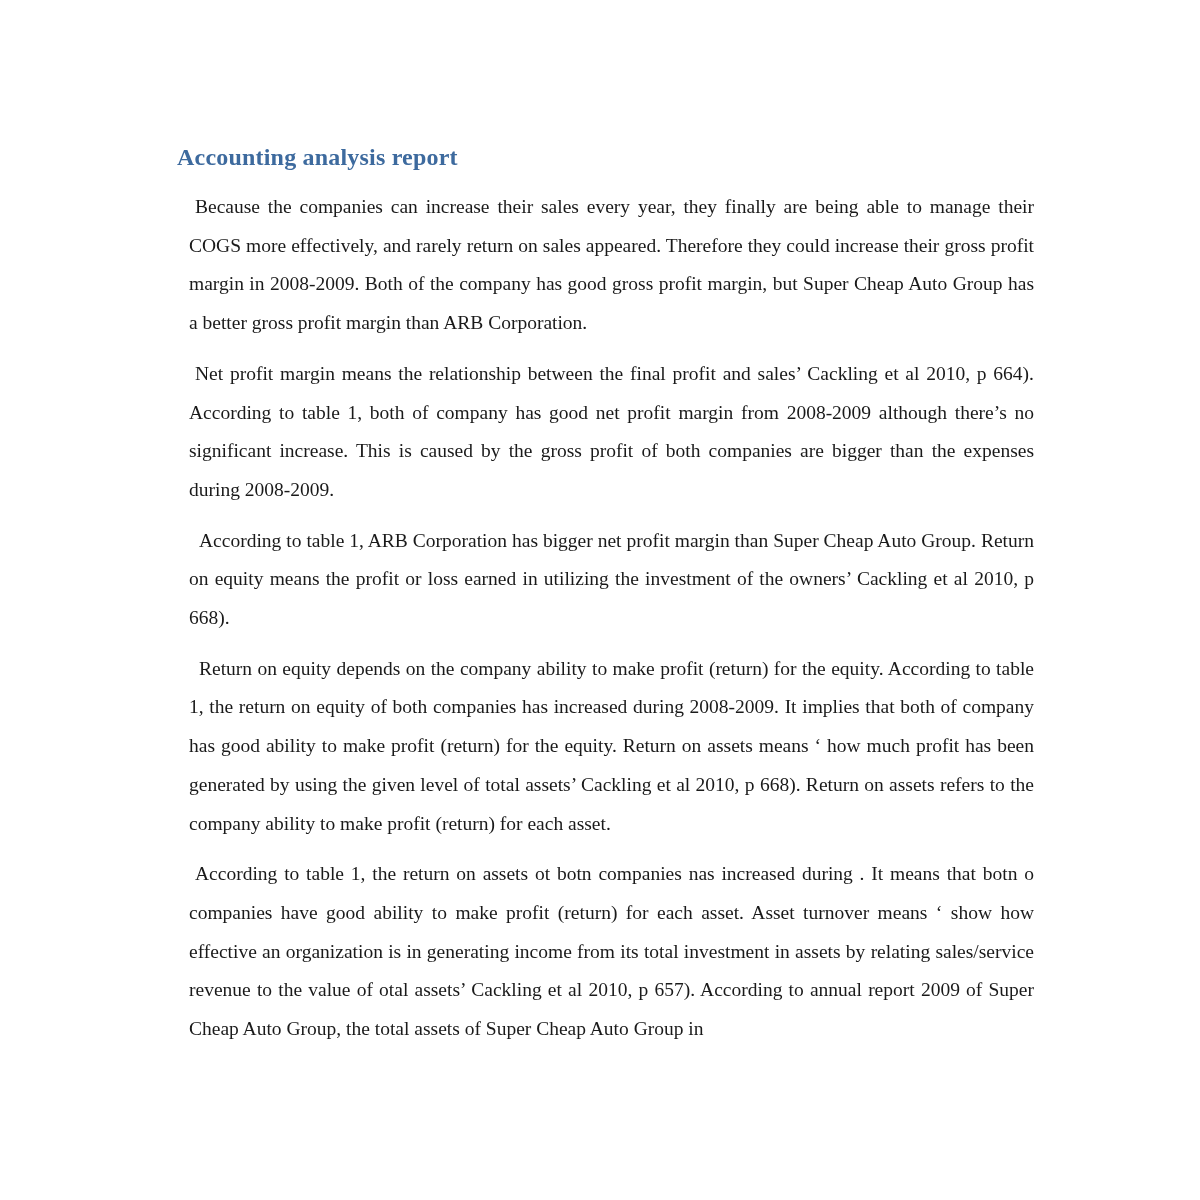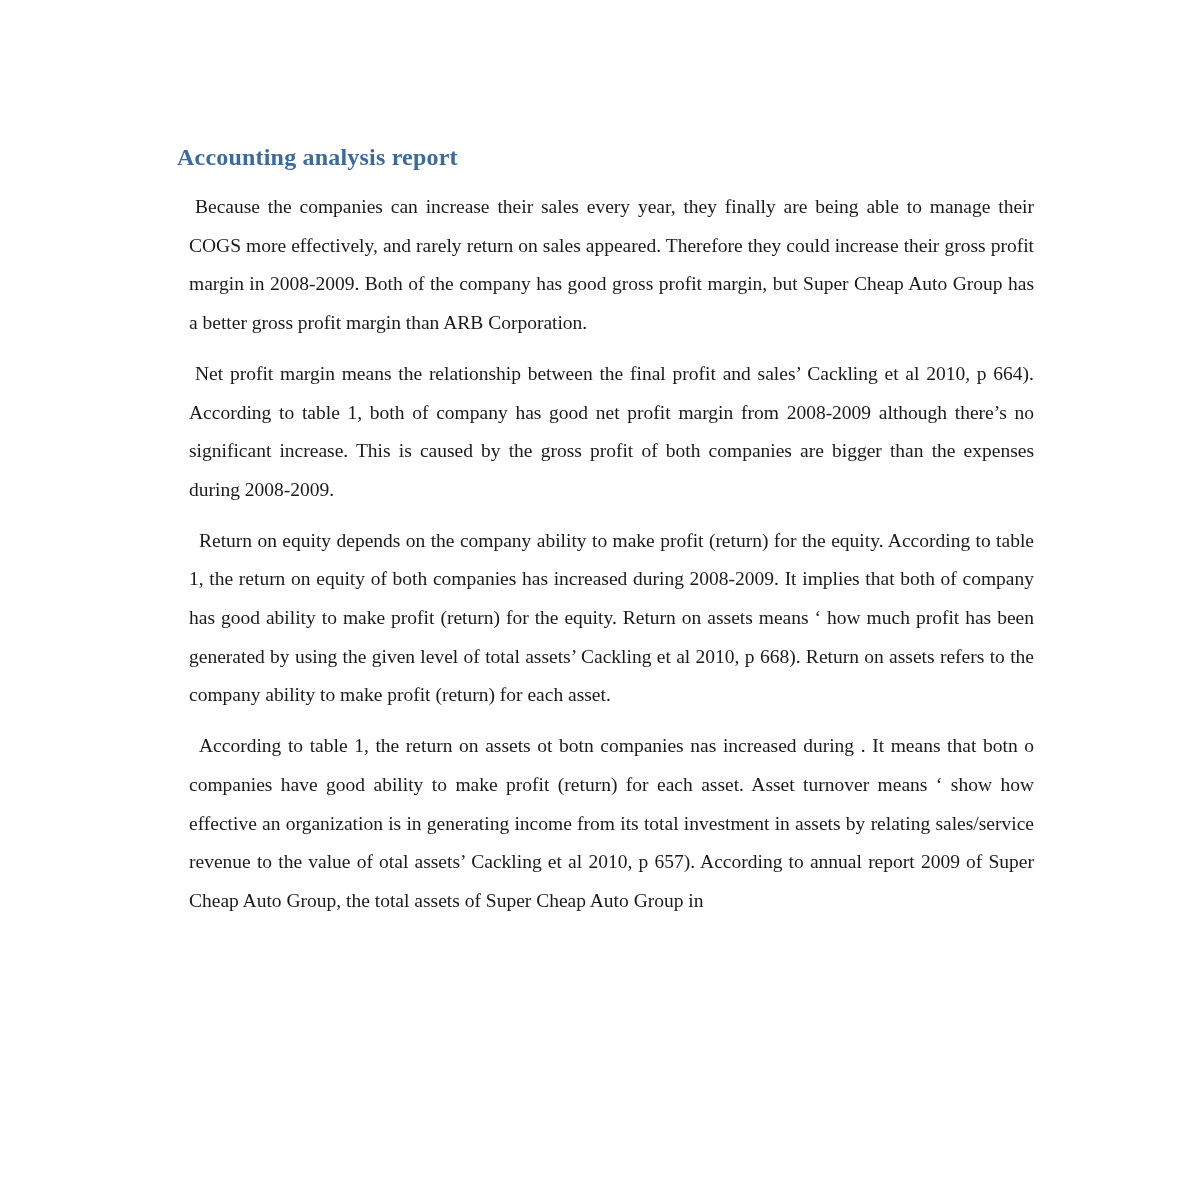--- a/index.html
+++ b/index.html
@@ -50,16 +50,17 @@
   }
 </style>
 </head>
 <body>
 
 <div class="page">
   <h1 class="doc-title" style="color: rgb(61, 106, 158);">Accounting analysis report</h1>
   <div class="doc-body">
     <p> Because the companies can increase their sales every year, they finally are being able to manage their COGS more effectively, and rarely return on sales appeared. Therefore they could increase their gross profit margin in 2008-2009. Both of the company has good gross profit margin, but Super Cheap Auto Group has a better gross profit margin than ARB Corporation.</p>
     <p> Net profit margin means the relationship between the final profit and sales’ Cackling et al 2010, p 664). According to table 1, both of company has good net profit margin from 2008-2009 although there’s no significant increase. This is caused by the gross profit of both companies are bigger than the expenses during 2008-2009.</p>
+    <p>  According to table 1, ARB Corporation has bigger net profit margin than Super Cheap Auto Group. Return on equity means the profit or loss earned in utilizing the investment of the owners’ Cackling et al 2010, p 668).</p>
     <p>  Return on equity depends on the company ability to make profit (return) for the equity. According to table 1, the return on equity of both companies has increased during 2008-2009. It implies that both of company has good ability to make profit (return) for the equity. Return on assets means ‘ how much profit has been generated by using the given level of total assets’ Cackling et al 2010, p 668). Return on assets refers to the company ability to make profit (return) for each asset.</p>
     <p> According to table 1, the return on assets ot botn companies nas increased during . It means that botn o companies have good ability to make profit (return) for each asset. Asset turnover means ‘ show how effective an organization is in generating income from its total investment in assets by relating sales/service revenue to the value of otal assets’ Cackling et al 2010, p 657). According to annual report 2009 of Super Cheap Auto Group, the total assets of Super Cheap Auto Group in</p>
   </div>
 </div>
 
 </body></html>

